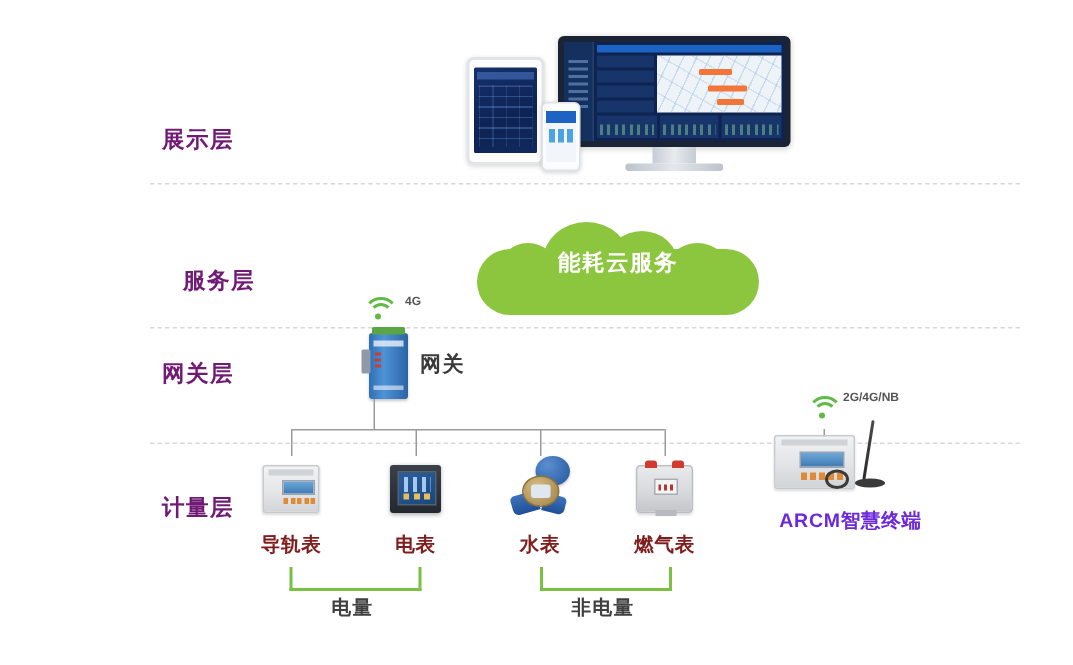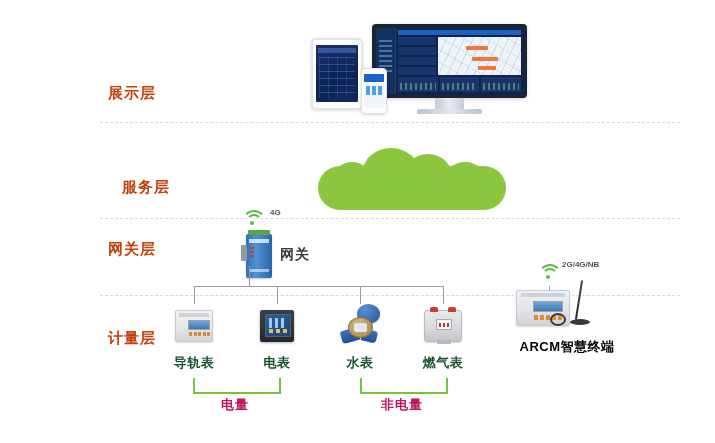--- a/index.html
+++ b/index.html
@@ -17,21 +17,21 @@
   }
 
   
   .layer-label {
     position: absolute;
     left: 108px;
     width: 76px;
     font-size: 15px;
     font-weight: 700;
     letter-spacing: 1px;
-    color: #c2410c;
+    color: #701a75;
     text-align: left;
     white-space: nowrap;
   }
 
   
   .divider {
     position: absolute;
     left: 100px;
     width: 580px;
     height: 0;
@@ -167,21 +167,21 @@
   .p4 { left: 126px; top: 14px; width: 42px; height: 38px; }
   .cloud-text {
     position: absolute; left: 0; top: 18px; width: 188px; height: 44px;
     z-index: 3; color: #fff; text-align: center;
   }
   .cloud-title { font-size: 15px; font-weight: 700; letter-spacing: 1px; margin-top: 0px; }
   .cloud-sub { display: flex; justify-content: center; gap: 14px; margin-top: 3px; }
   .cloud-col { font-size: 8.5px; font-weight: 700; line-height: 11px; text-align: left; }
 
   
-  .gw-group { position: absolute; left: 236px; top: 208px; width: 120px; height: 62px; }
+  .gw-group { position: absolute; left: 236px; top: 196px; width: 120px; height: 62px; }
   .gw-wifi { position: absolute; left: 6px; top: 0px; width: 22px; height: 18px; }
   .gw-4g {
     position: absolute; left: 34px; top: 0px;
     font-size: 8px; font-weight: 700; color: #555;
   }
   .gw-dev {
     position: absolute; left: 10px; top: 26px; width: 26px; height: 44px;
     background: linear-gradient(to right,#2f6fb4 0%,#4e93d6 38%,#2b64a6 100%);
     border-radius: 2px;
     box-shadow: 0 1px 2px rgba(0,0,0,.22);
@@ -205,21 +205,21 @@
 
   
   .conn { position: absolute; background: #9b9b9b; }
   .conn-v { width: 1px; }
   .conn-h { height: 1px; }
 
   
   .dev { position: absolute; width: 70px; text-align: center; }
   .dev .art { height: 48px; position: relative; }
   .dev .cap {
-    font-size: 13px; font-weight: 700; color: #14532d; letter-spacing: .5px; margin-top: 4px;
+    font-size: 13px; font-weight: 700; color: #7f1d1d; letter-spacing: .5px; margin-top: 4px;
   }
 
   
   .din {
     position: absolute; left: 16px; top: 8px; width: 38px; height: 32px;
     background: linear-gradient(to bottom,#f2f3f4 0%,#e4e6e8 55%,#d2d5d9 100%);
     border: 1px solid #c7cacd;
     border-radius: 2px;
     box-sizing: border-box;
     box-shadow: 0 1px 2px rgba(0,0,0,.15);
@@ -346,33 +346,33 @@
     position: absolute; left: 70px; top: 57px; width: 20px; height: 6px;
     background: #3a3a3a; border-radius: 50%;
   }
   .ant-coil {
     position: absolute; left: 50px; top: 51px; width: 12px; height: 9px;
     border: 2px solid #3a3a3a; border-radius: 50%;
   }
   .arcm-cap {
     position: absolute; left: -8px; top: 76px; width: 150px;
     text-align: center; font-size: 13px; font-weight: 700;
-    color: #000000; letter-spacing: .5px;
+    color: #6d28d9; letter-spacing: .5px;
   }
 
   
   .bracket {
     position: absolute;
     border: 2px solid #7ac143;
     border-top: none;
     height: 14px;
   }
   .bracket-cap {
     position: absolute; text-align: center;
-    font-size: 13px; font-weight: 700; color: #be185d; letter-spacing: 1px; font-family: Liberation Serif, serif;
+    font-size: 13px; font-weight: 700; color: #404040; letter-spacing: 1px; font-family: Liberation Serif, serif;
   }
 
   .wifi-arc {
     position: absolute;
     border: 2px solid #5fbb46;
     border-bottom-color: transparent;
     border-left-color: transparent;
     border-right-color: transparent;
     border-radius: 50%;
   }
@@ -444,20 +444,21 @@
 
 </div>
 
 <div class="cloud-wrap">
   <div class="puff p3"></div>
   <div class="puff p1"></div>
   <div class="puff p2"></div>
   <div class="puff p4"></div>
   <div class="cloud-body"></div>
   <div class="cloud-text">
+    <div class="cloud-title">能耗云服务</div>
   </div>
 </div>
 
 <div class="gw-group">
   <div class="gw-wifi">
     <div class="wifi-arc" style="left:0px;  top:2px;  width:20px; height:20px;"></div>
     <div class="wifi-arc" style="left:4px;  top:6px;  width:12px; height:12px;"></div>
     <div class="wifi-dot" style="left:8px;  top:13px;"></div>
   </div>
   <div class="gw-4g">4G</div>

